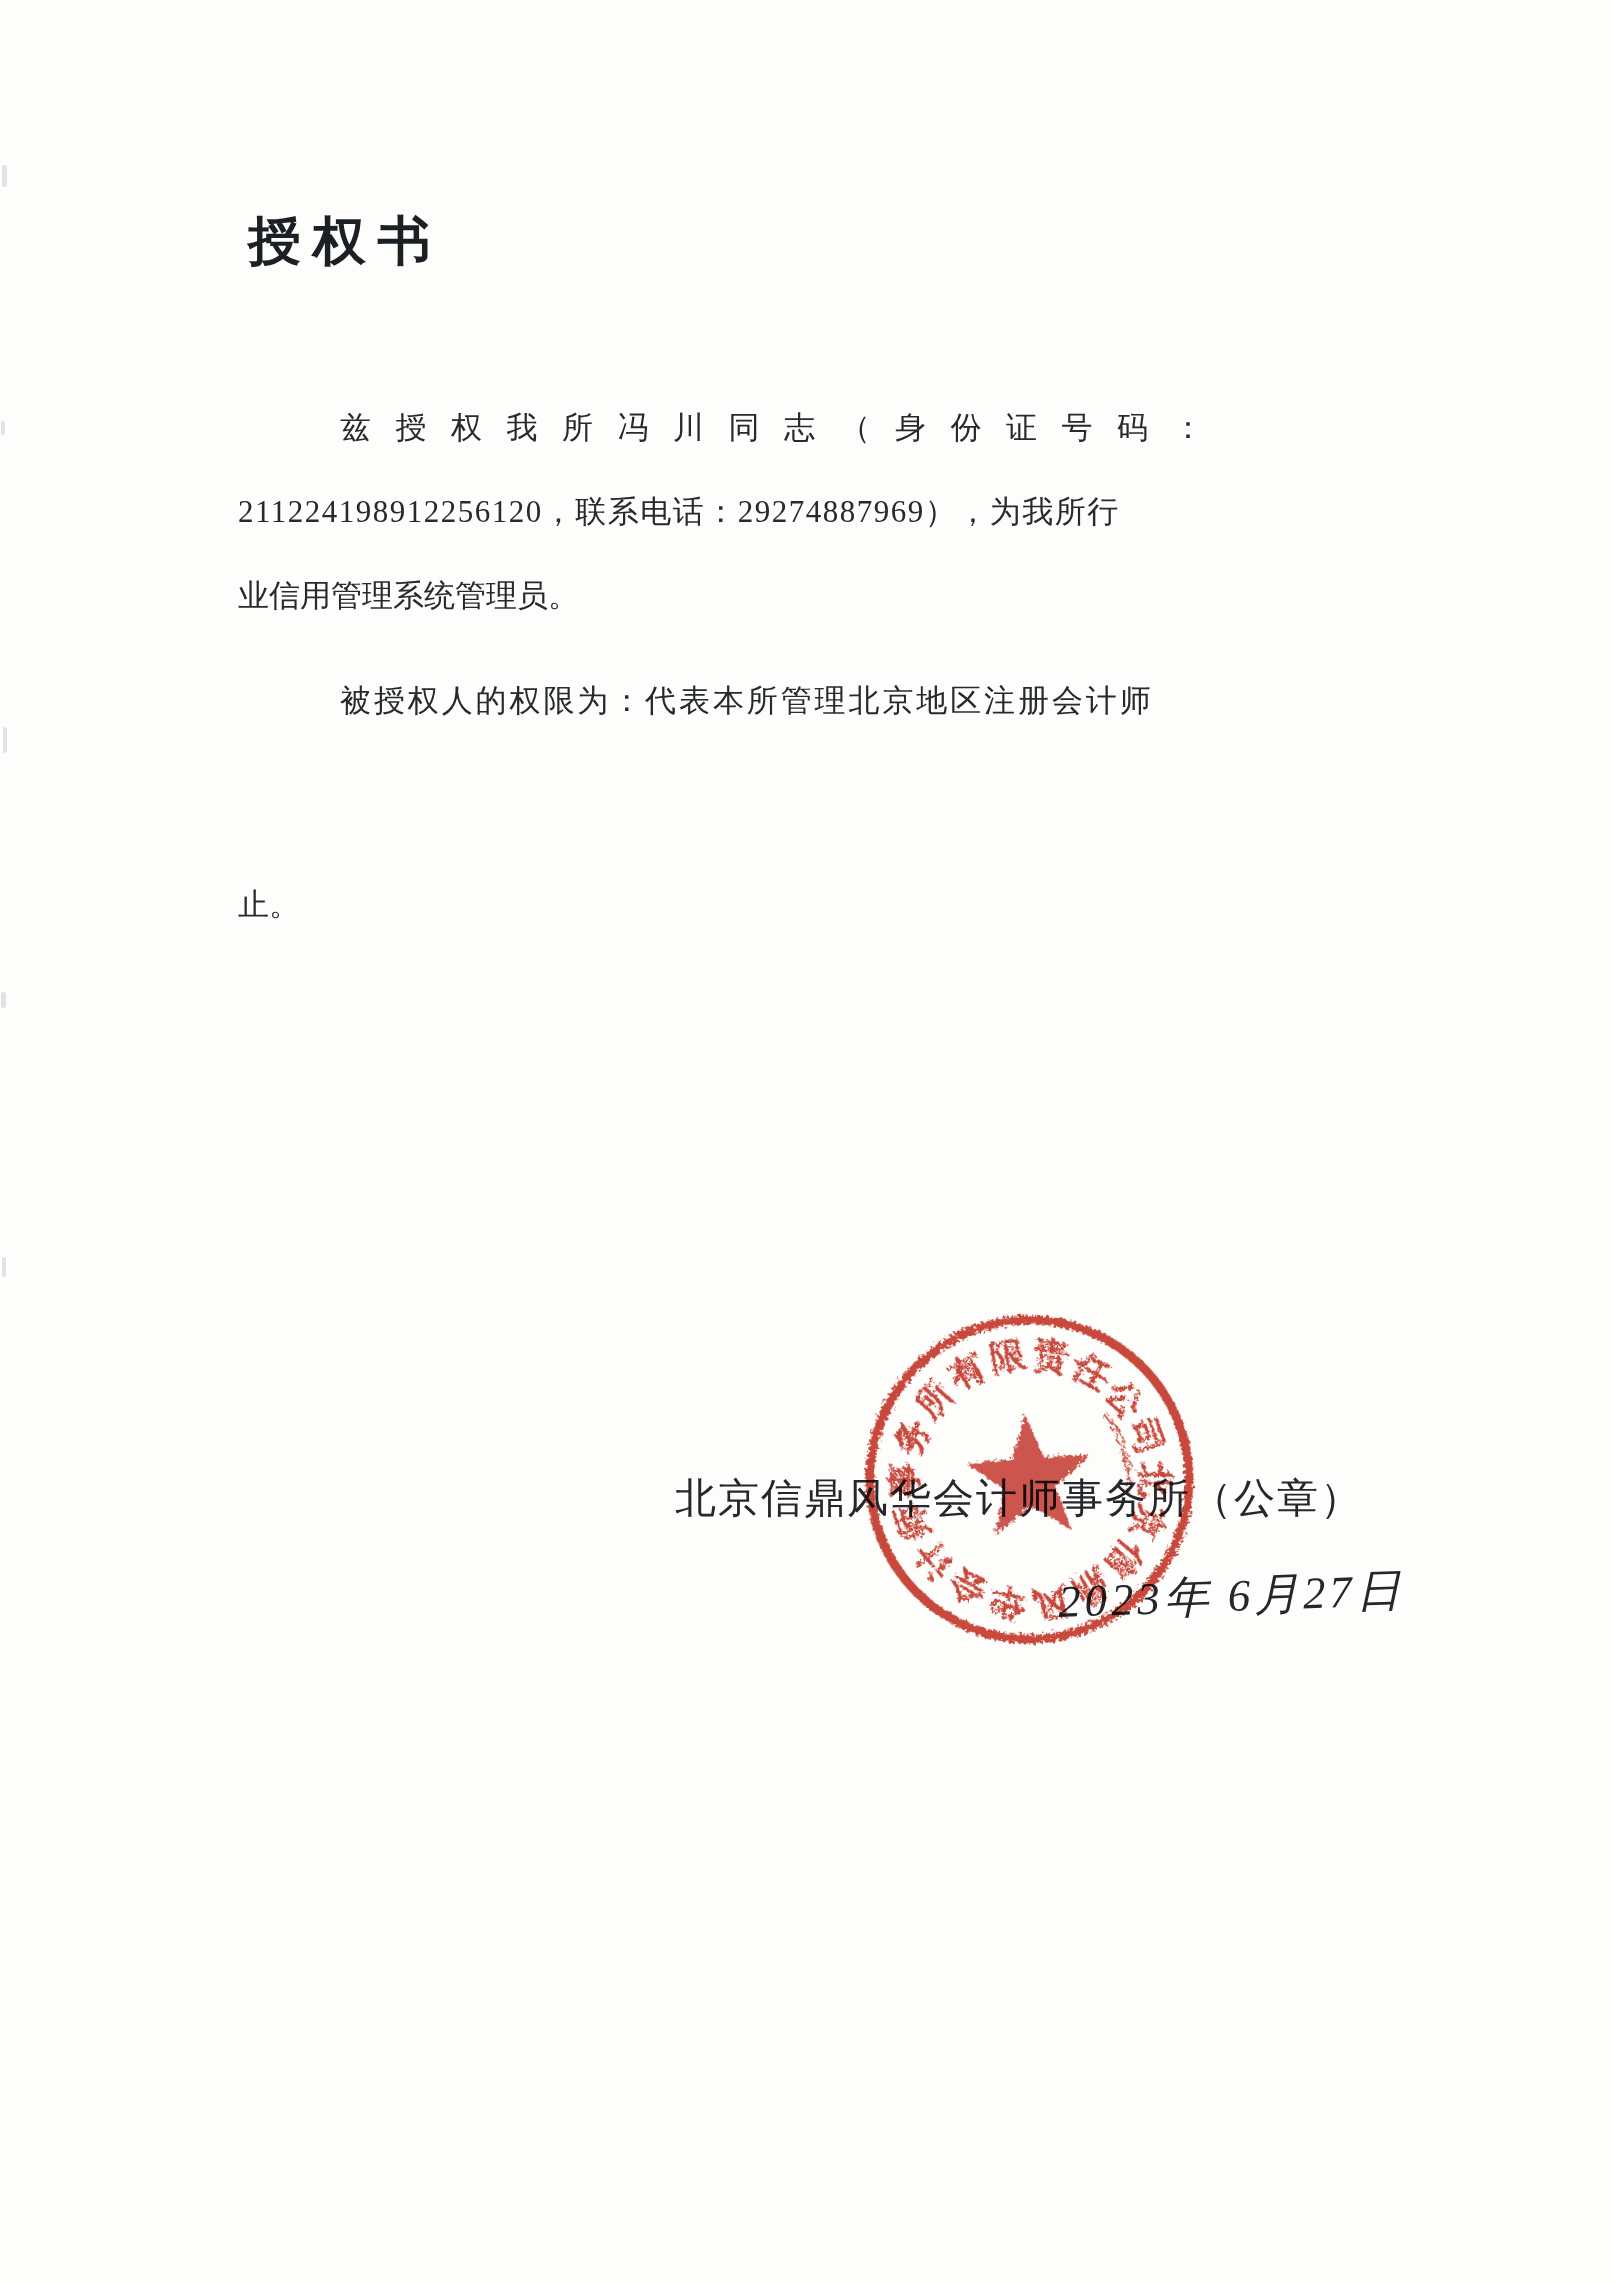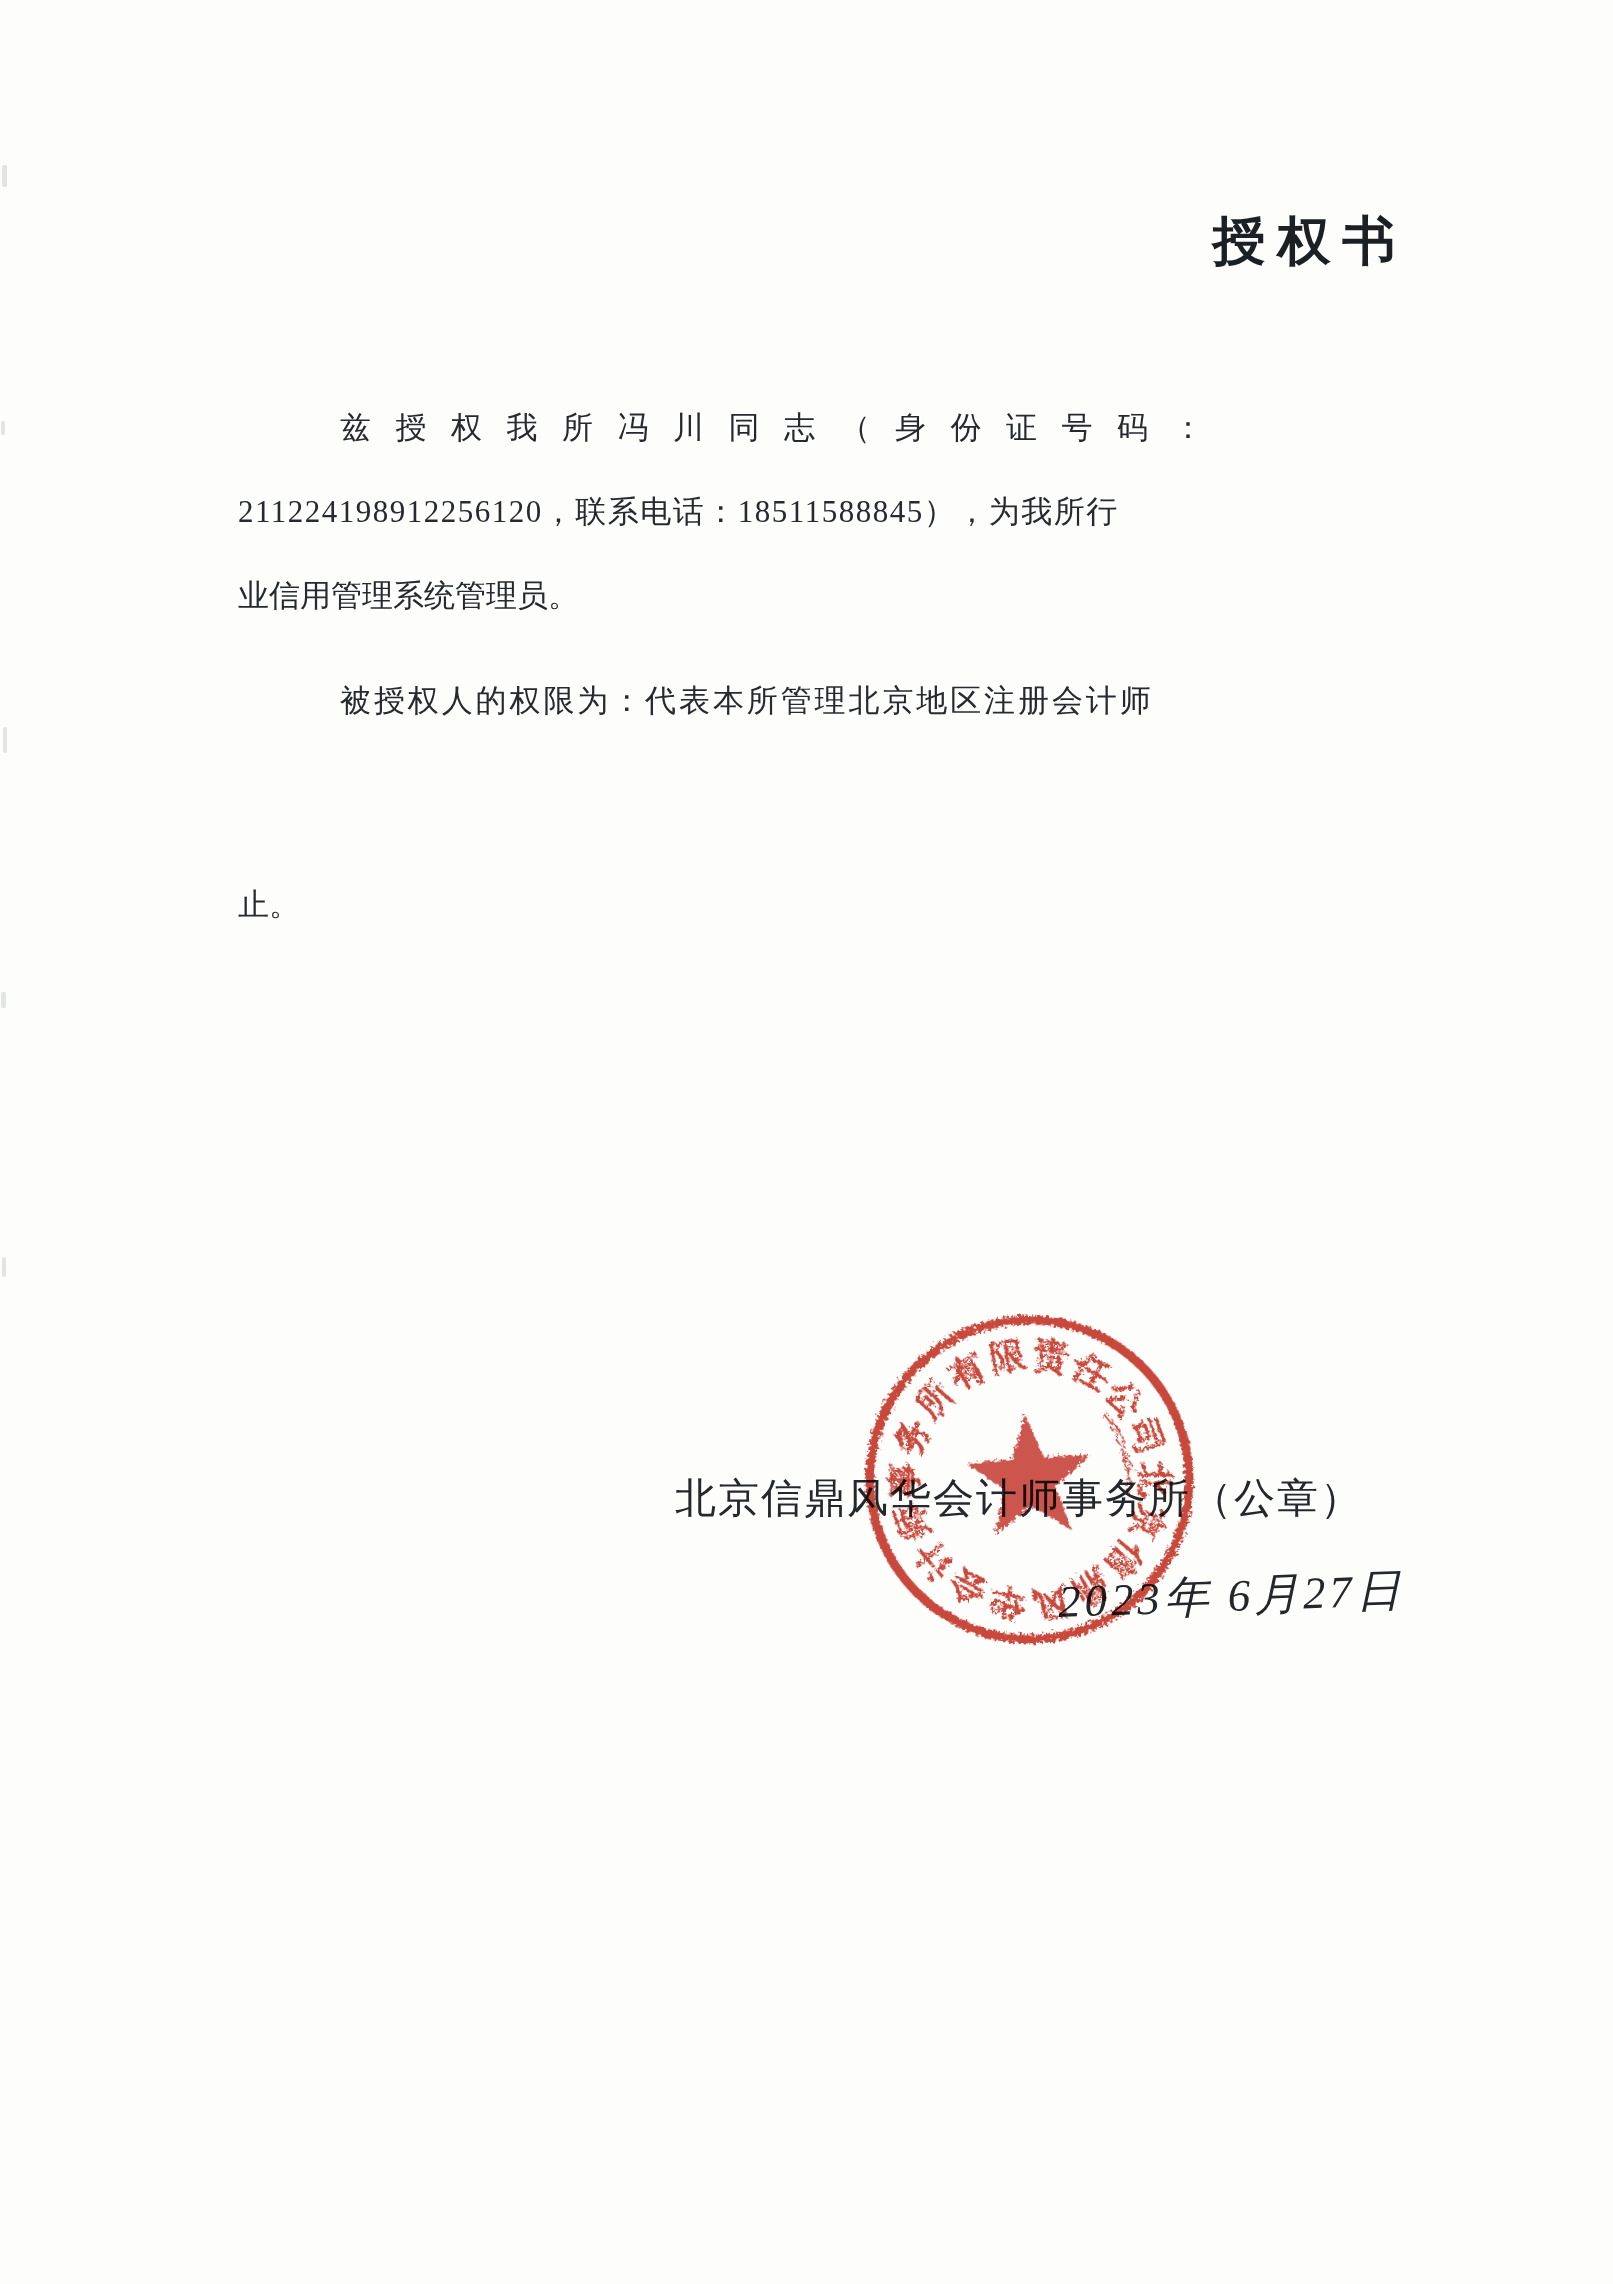--- a/index.html
+++ b/index.html
@@ -7,21 +7,21 @@
     position:relative;
     width:1613px;height:2285px;
     margin:0 auto;
     background:#fdfdfb;
     font-family:"Liberation Serif","DejaVu Serif",serif;
     color:#262a2f;
     overflow:hidden;
   }
   .doc-title{
     position:absolute;top:212px;left:248px;width:1159px;
-    margin:0;text-align:right;
+    margin:0;text-align:left;
     font-size:53px;font-weight:bold;letter-spacing:11.8px;
     color:#1b2025;line-height:1.1;
   }
   .para{position:absolute;left:238px;width:1159px;font-size:31px;font-family:Liberation Serif, serif;}
   .p1{top:386px}.p2{top:659px}.p3{top:863px}.p4{top:1051px}
   .line{height:84px;line-height:84px;white-space:nowrap;}
   .indent{padding-left:102px;}
   .sp-wide{letter-spacing:24.5px;}
   .sp-3{letter-spacing:2.9px;}
   .sp-15{letter-spacing:1.5px;}
@@ -55,21 +55,21 @@
 </style>
 </head>
 <body>
 
 <div class="page">
 
   <h1 class="doc-title">授权书</h1>
 
   <div class="para p1">
     <div class="line indent sp-wide">兹授权我所冯川同志（身份证号码：</div>
-    <div class="line sp-15">211224198912256120，联系电话：18511588845），为我所行</div>
+    <div class="line sp-15">211224198912256120，联系电话：29274887969），为我所行</div>
     <div class="line">业信用管理系统管理员。</div>
   </div>
 
   <div class="para p2">
     <div class="line indent sp-3">被授权人的权限为：代表本所管理北京地区注册会计师</div>
   </div>
 
   <div class="para p3">
     <div class="line">止。</div>
   </div>

